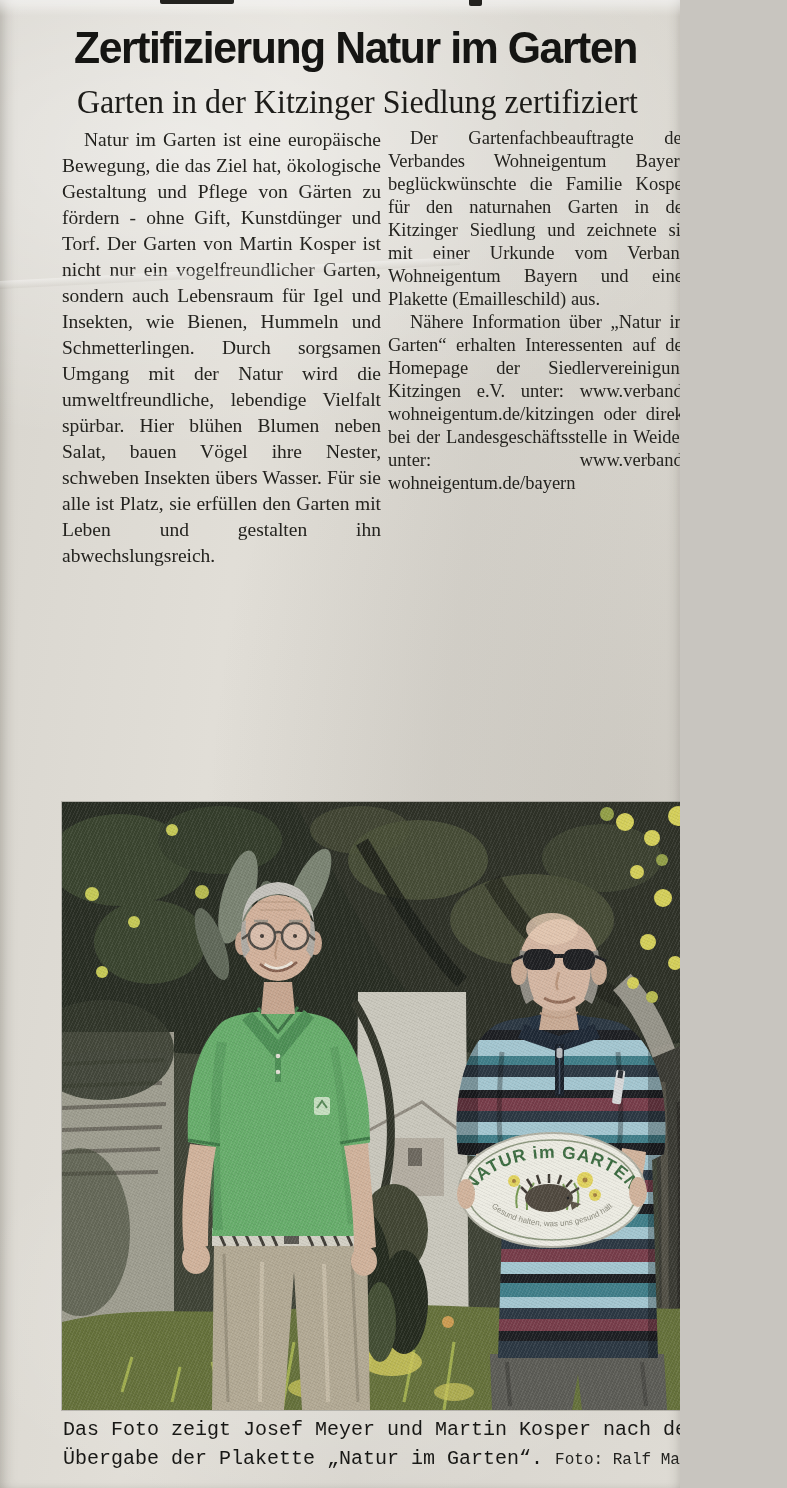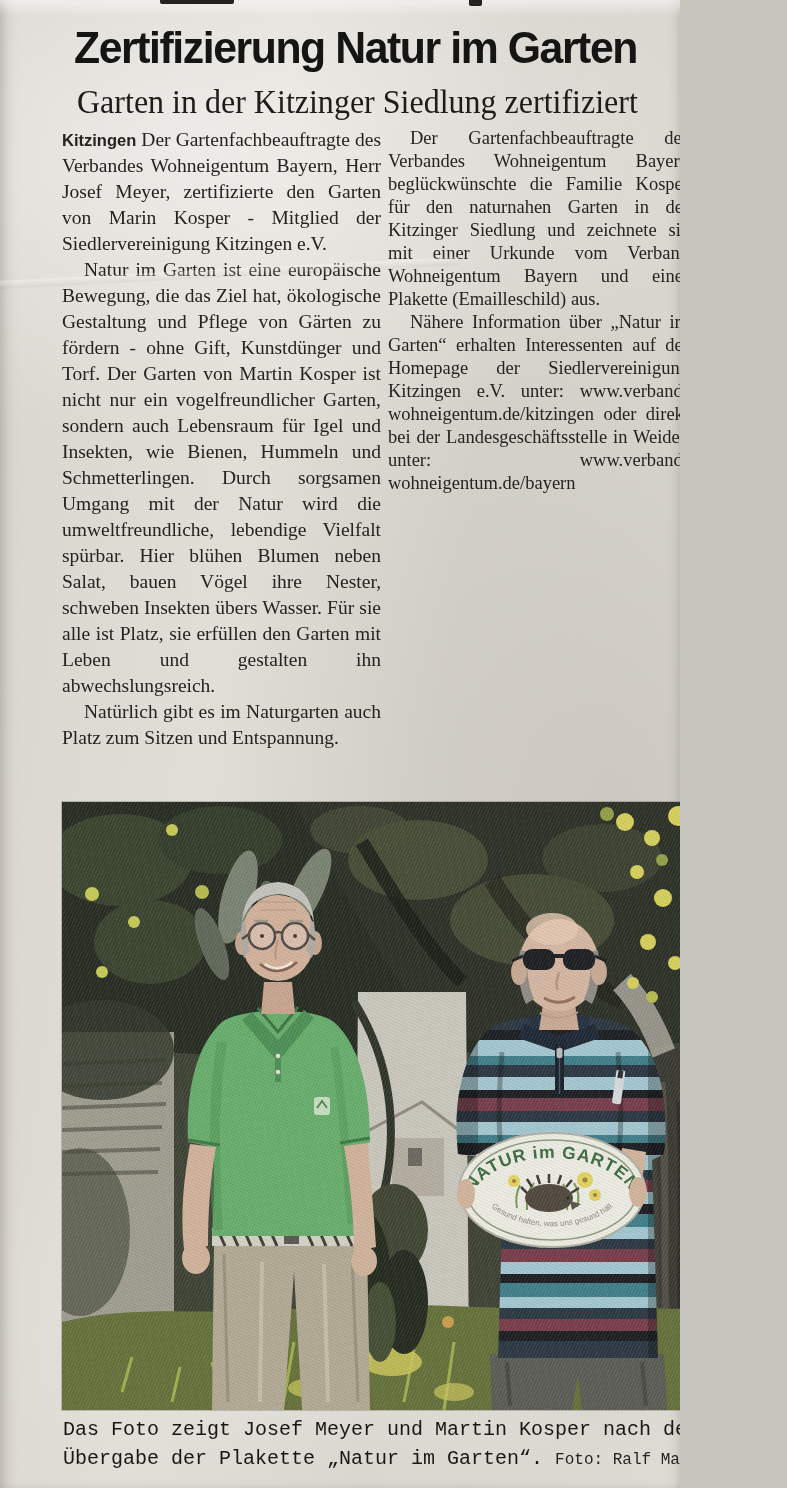--- a/index.html
+++ b/index.html
@@ -66,23 +66,21 @@
 <div class="page">
   <div class="edge-strip"></div>
   <div class="cutmark m1"></div>
   <div class="cutmark m2"></div>
   <div class="cutmark m3"></div>
 
   <h1 class="headline">Zertifizierung Natur im Garten</h1>
   <h2 class="subheadline">Garten in der Kitzinger Siedlung zertifiziert</h2>
 
   <div class="col col-left">
-    <p class="p1"><span class="dateline">Kitzingen</span> <span>Der Gartenfachbeauftragte des Verbandes Wohneigentum Bayern, Herr Josef Meyer, zertifizierte den Garten von Marin Kosper - Mitglied der Siedlervereinigung Kitzingen e.V.</span></p>
     <p class="indent">Natur im Garten ist eine europäische Bewegung, die das Ziel hat, ökologische Gestaltung und Pflege von Gärten zu fördern - ohne Gift, Kunstdünger und Torf. Der Garten von Martin Kosper ist nicht nur ein vogelfreundlicher Garten, sondern auch Lebensraum für Igel und Insekten, wie Bienen, Hummeln und Schmetterlingen. Durch sorgsamen Umgang mit der Natur wird die umweltfreundliche, lebendige Vielfalt spürbar. Hier blühen Blumen neben Salat, bauen Vögel ihre Nester, schweben Insekten übers Wasser. Für sie alle ist Platz, sie erfüllen den Garten mit Leben und gestalten ihn abwechslungsreich.</p>
-    <p class="indent">Natürlich gibt es im Naturgarten auch Platz zum Sitzen und Entspannung.</p>
   </div>
 
   <div class="col col-right">
     <p class="indent">Der Gartenfachbeauftragte des Verbandes Wohneigentum Bayern beglückwünschte die Familie Kosper für den naturnahen Garten in der Kitzinger Siedlung und zeichnete sie mit einer Urkunde vom Verband Wohneigentum Bayern und einer Plakette (Emailleschild) aus.</p>
     <p class="indent">Nähere Information über „Natur im Garten“ erhalten Interessenten auf der Homepage der Siedlervereinigung Kitzingen e.V. unter: www.verband-wohneigentum.de/kitzingen oder direkt bei der Landesgeschäftsstelle in Weiden unter: www.verband-wohneigentum.de/bayern</p>
   </div>
 
   <div class="vrule"></div>
 
   <div class="photo">

